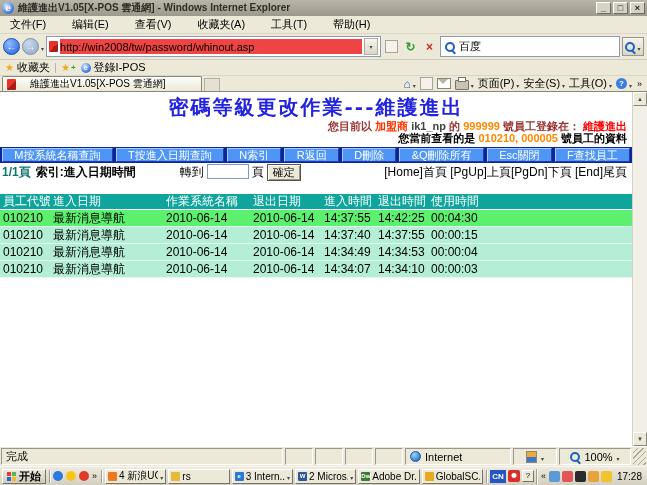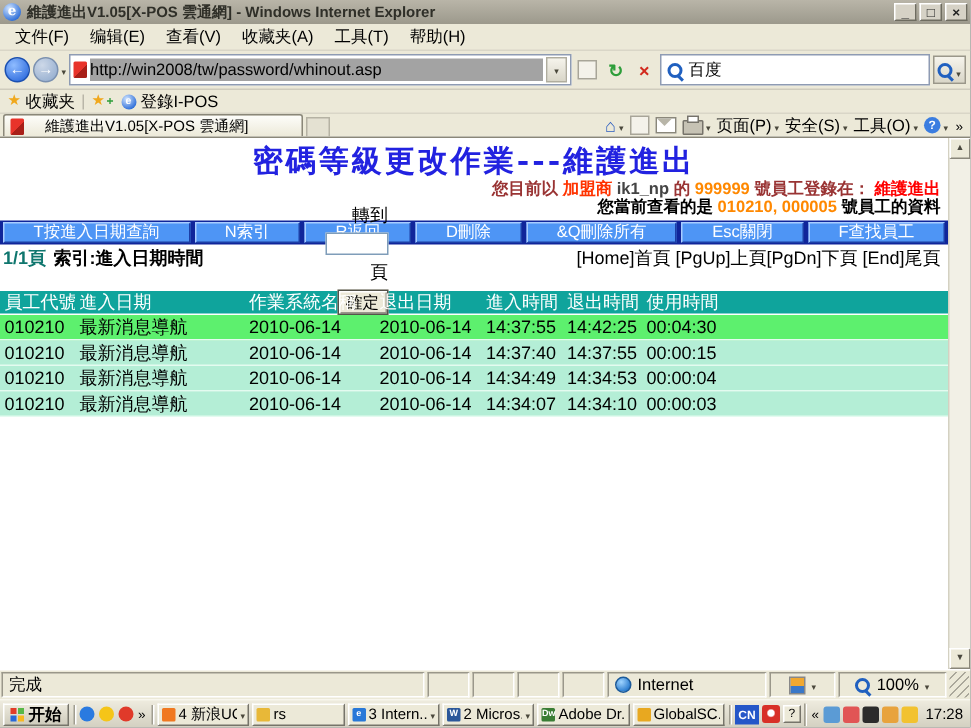--- a/index.html
+++ b/index.html
@@ -7,31 +7,31 @@
     display:flex;flex-direction:column;background:#ece9d8;overflow:hidden;position:relative;color:#000;}
   
   .titlebar{flex:0 0 16px;background:linear-gradient(#b9b5a8,#9c998c);display:flex;align-items:center;padding:0 2px;}
   .ie-icon{width:12px;height:12px;border-radius:50%;background:radial-gradient(circle at 35% 30%,#cfe4ff,#2f6fd8 75%);
     color:#fff;font-size:9px;line-height:12px;text-align:center;font-family:"DejaVu Serif",serif;font-weight:bold;}
   .ie-icon::after{content:"e";}
   .tb-title{flex:1;color:#2f2f28;font-weight:bold;font-size:10px;padding-left:4px;white-space:nowrap;overflow:hidden;}
   .win-btn{width:15px;height:12px;background:#d6d2c6;border:1px solid;border-color:#fff #6e6c60 #6e6c60 #fff;
     font-size:9px;line-height:10px;text-align:center;margin-left:2px;color:#222;font-weight:bold;padding:0;font-family:inherit;}
   
-  .menubar{flex:0 0 17px;display:flex;align-items:center;padding-left:3px;border-bottom:1px solid #d9d6c7;}
+  .menubar{flex:0 0 17px;display:flex;align-items:center;padding-left:3px;border-bottom:1px solid #d9d6c7;gap:12px;}
   .menu-item{padding:0 7px;font-size:11px;}
   
   .addrbar{flex:0 0 25px;display:flex;align-items:center;padding:0 3px;gap:2px;border-bottom:1px solid #cfccbd;}
   .nav-circle{width:17px;height:17px;border-radius:50%;border:1px solid #1a4fb0;color:#fff;font-size:10px;line-height:15px;
     text-align:center;background:radial-gradient(circle at 35% 30%,#8fbcff,#1e5ed8);padding:0;}
   .nav-circle.disabled{background:radial-gradient(circle at 35% 30%,#cdd8e8,#8da8cc);border-color:#7a90b0;}
   .caret::after{content:"▾";font-size:6px;color:#4a483c;}
   .addr-field{flex:1;height:19px;background:#fff;border:1px solid #8e9bb3;display:flex;align-items:center;padding:0 2px;gap:2px;}
   .site-icon{width:9px;height:11px;background:linear-gradient(135deg,#e8332a 55%,#a81f18 55%);border-radius:1px;flex:0 0 9px;}
-  .addr-input{border:none;outline:none;flex:1;font-size:11px;font-family:inherit;height:15px;padding:0;background:#a3a3a3;color:#000;}
+  .addr-input{border:none;outline:none;flex:1;font-size:11px;font-family:inherit;height:15px;padding:0;background:#ef4444;color:#000;}
   .addr-drop{width:14px;height:17px;background:linear-gradient(#f6f4ec,#d9d6c8);border:1px solid #b0ad9e;
     display:flex;align-items:center;justify-content:center;padding:0;}
   .flat-btn{width:17px;height:19px;background:transparent;border:1px solid transparent;display:flex;align-items:center;justify-content:center;padding:0;}
   .refresh-glyph{color:#2e9e3a;font-weight:bold;font-size:12px;}
   .stop-glyph{color:#d22a1e;font-weight:bold;font-size:12px;}
   .page-ico{width:11px;height:11px;background:#f4f2ea;border:1px solid #a8a598;}
   .search-field{flex:0 0 170px;height:19px;background:#fff;border:1px solid #8e9bb3;display:flex;align-items:center;gap:4px;padding:0 4px;}
   .mag{position:relative;width:6px;height:6px;border:2px solid #2060c0;border-radius:50%;display:inline-block;flex:0 0 auto;}
   .mag::after{content:"";position:absolute;right:-3px;bottom:-3px;width:5px;height:2px;background:#2060c0;transform:rotate(45deg);}
   .search-input{border:none;outline:none;flex:1;font-size:11px;font-family:inherit;padding:0;color:#000;}
@@ -67,21 +67,21 @@
     text-align:center;line-height:12px;color:#4a483e;padding:0;}
   .page-title{text-align:center;font-family:"DejaVu Serif",serif;font-weight:bold;font-size:20px;color:var(--title_blue);
     margin-top:2px;letter-spacing:2px;height:26px;line-height:26px;}
   .info-line{text-align:right;padding-right:5px;font-size:11px;font-weight:bold;height:12px;line-height:12px;}
   .action-strip{margin-top:3px;background:var(--strip_navy);display:flex;gap:3px;padding:1px 2px;height:16px;box-sizing:border-box;}
   .action-btn{flex:1 1 auto;background:var(--button_blue);border:1px solid;border-color:#a8ccff #1c3ea6 #1c3ea6 #a8ccff;
     color:#fff;font-size:11px;line-height:11px;padding:0 4px;font-family:inherit;white-space:nowrap;}
   .pag-row{display:flex;align-items:center;height:19px;font-size:12px;padding:0 2px;}
   .pag-info{color:#0f766e;font-weight:bold;}
   .pag-index{font-weight:bold;margin-left:5px;}
-  .goto-group{margin-left:81px;display:flex;align-items:flex-end;gap:3px;flex-direction:column;}
+  .goto-group{margin-left:44px;display:flex;align-items:flex-start;gap:3px;}
   .goto-input{width:36px;height:13px;border:1px solid #7f9db9;font-size:11px;padding:0 2px;font-family:inherit;}
   .confirm-btn{height:17px;background:#ece9d8;border:1px solid #55534a;box-shadow:inset 1px 1px 0 #fff,inset -1px -1px 0 #98958a;
     font-size:11px;padding:0 5px;font-family:inherit;}
   .nav-hint{margin-left:auto;font-size:12px;padding-right:3px;white-space:nowrap;}
   .table{margin-top:2px;}
   .trow{display:flex;height:16px;line-height:16px;font-size:12px;}
   .thead .trow{background:var(--header_teal);color:#fff;height:15px;line-height:15px;border-bottom:1px solid #fff;margin-top:12px;}
   .cell{padding-left:3px;white-space:nowrap;overflow:hidden;box-sizing:border-box;}
   .cell:nth-child(1){width:50px;}
   .cell:nth-child(2){width:113px;}
@@ -260,20 +260,21 @@
   <span class="seg" style="color: rgb(255, 0, 0);">維護進出</span>
 </div>
       <div class="info-line">
   <span class="seg" style="color: rgb(0, 0, 0);">您當前查看的是</span>
 
   <span class="seg" style="color: rgb(255, 136, 0);">010210, 000005</span>
 
   <span class="seg" style="color: rgb(0, 0, 0);">號員工的資料</span>
 </div>
       <div class="action-strip">
+  <button class="action-btn">M按系統名稱查詢</button>
 
   <button class="action-btn">T按進入日期查詢</button>
 
   <button class="action-btn">N索引</button>
 
   <button class="action-btn">R返回</button>
 
   <button class="action-btn">D刪除</button>
 
   <button class="action-btn">&amp;Q刪除所有</button>

